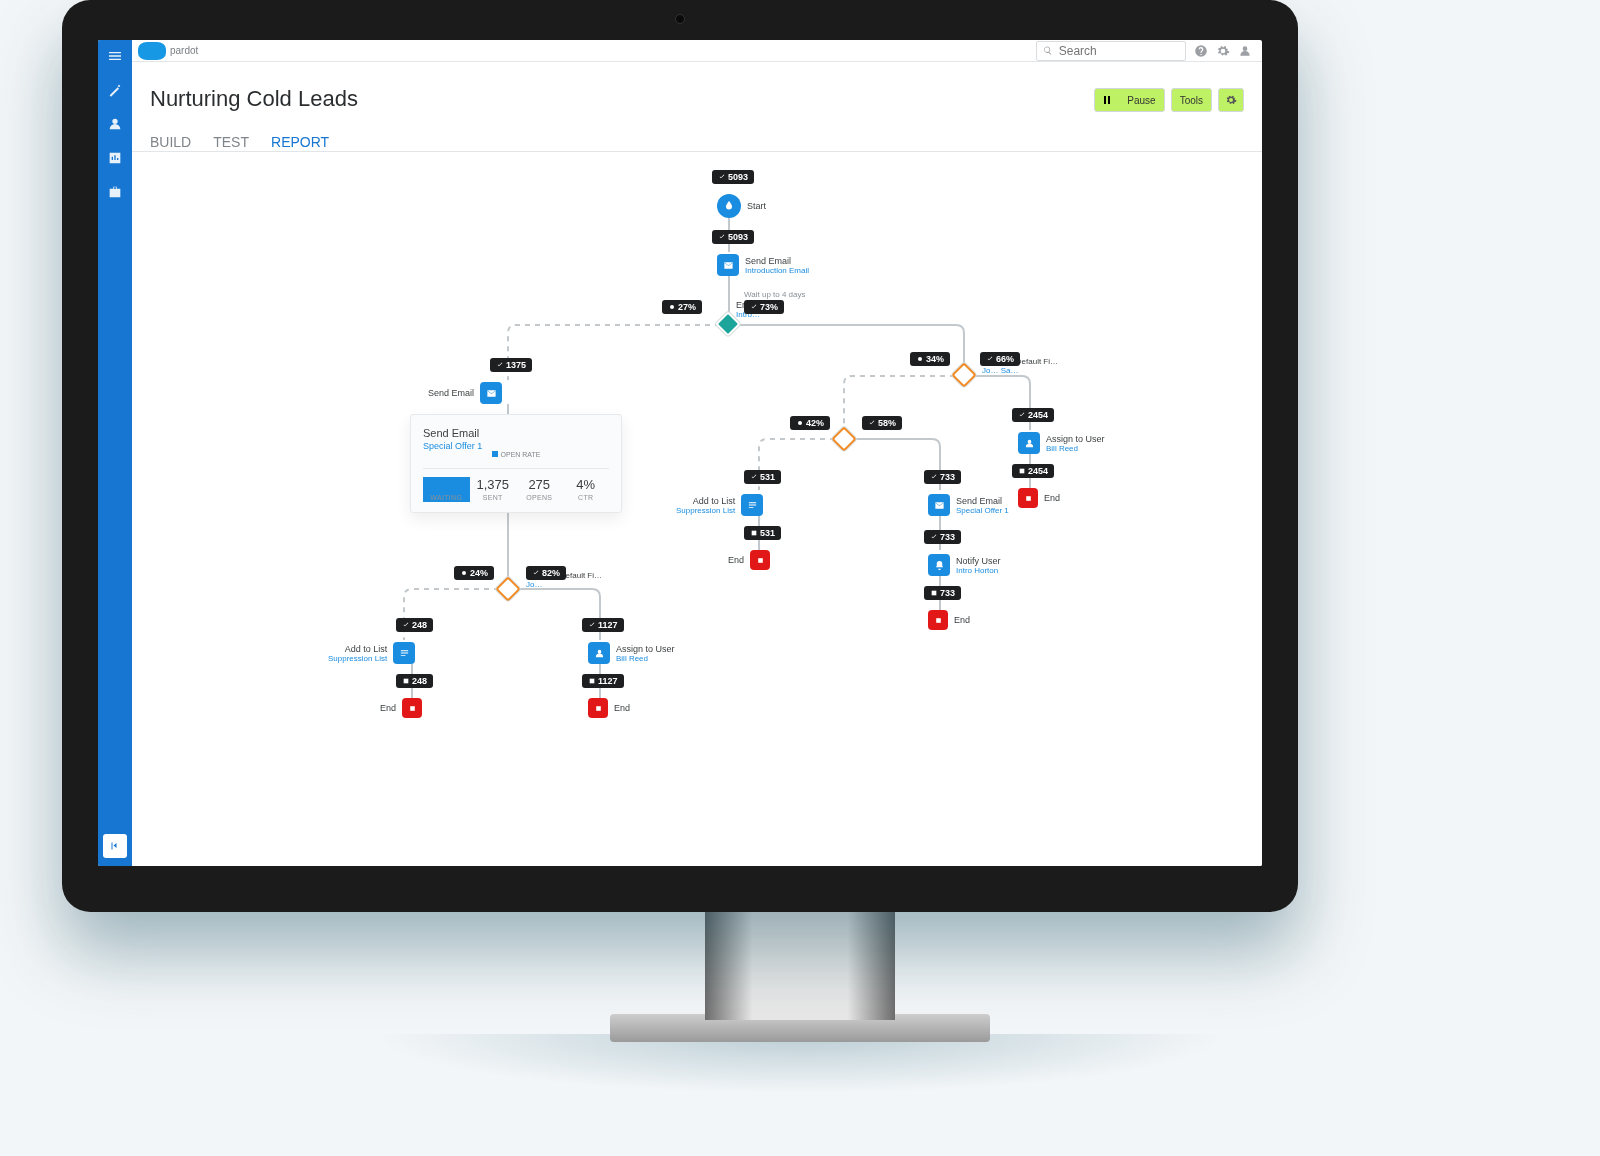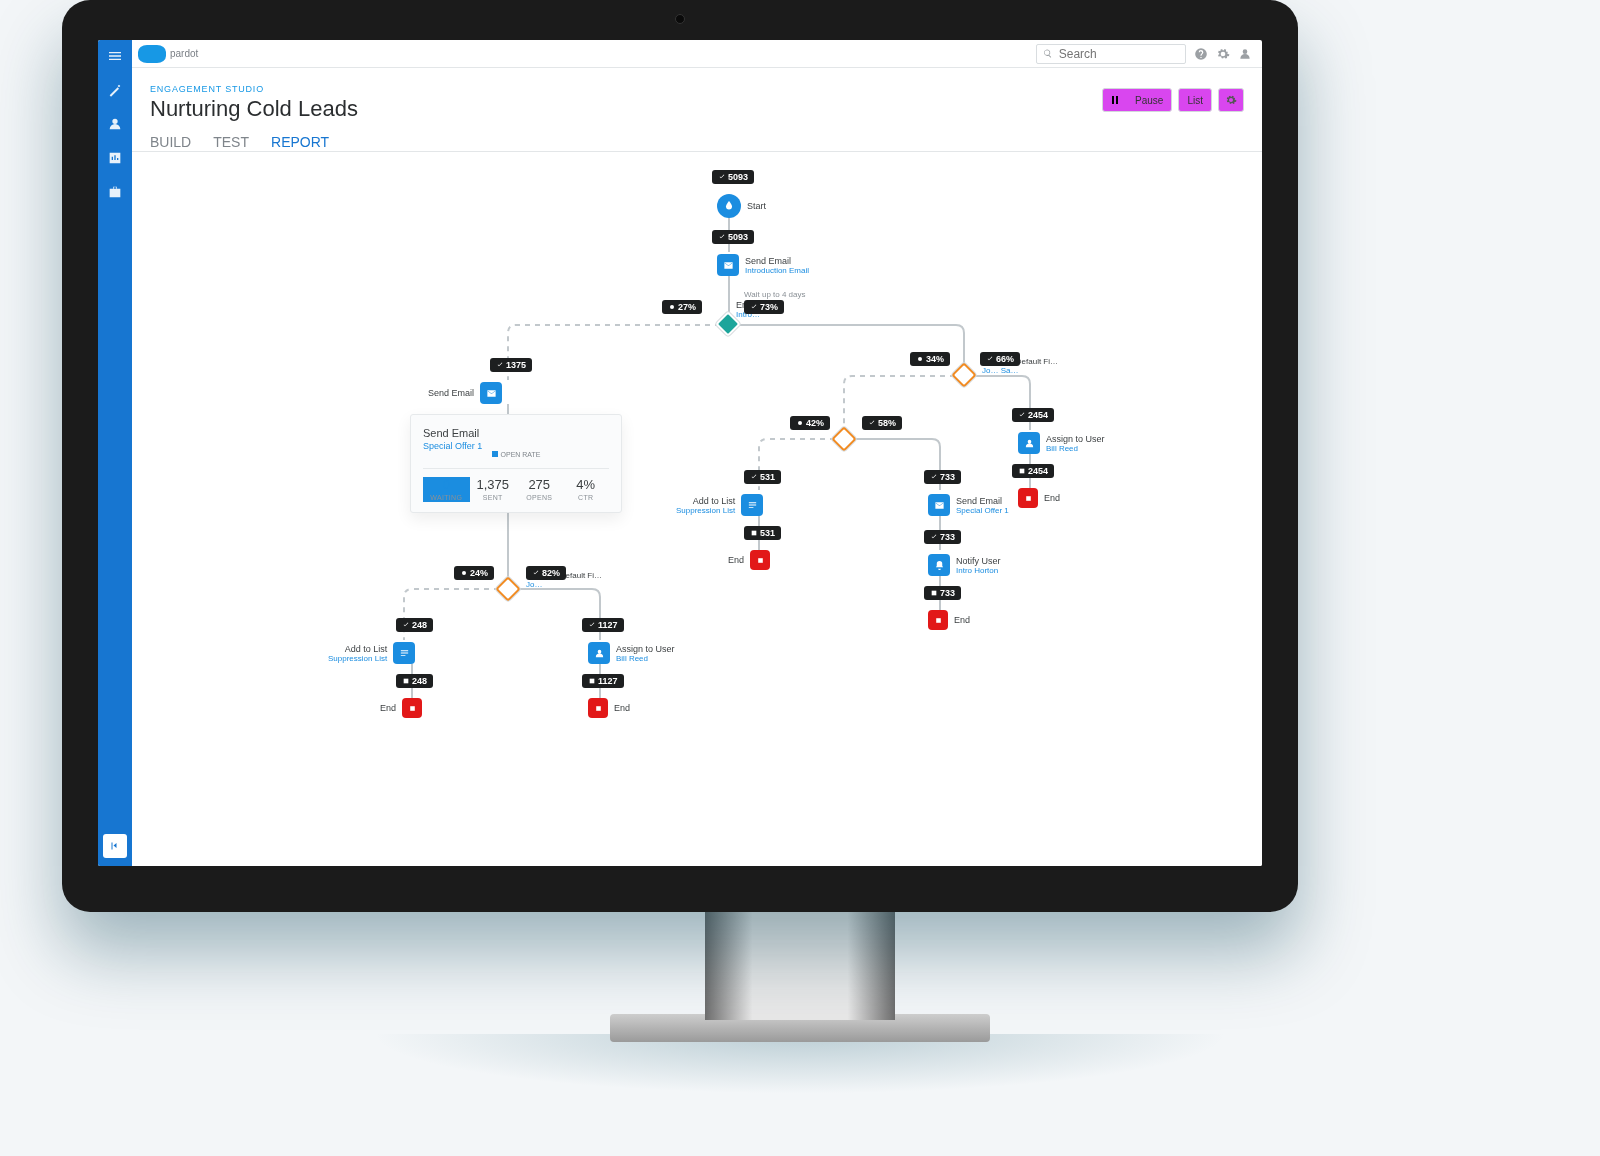--- a/index.html
+++ b/index.html
@@ -9,32 +9,32 @@
   .bezel{position:absolute;inset:0;background:#1b1b1b;border-radius:28px;box-shadow:0 40px 70px rgba(0,60,80,.35)}
   .screen{position:absolute;left:36px;top:40px;right:36px;bottom:46px;background:#fff;overflow:hidden;border-radius:2px}
   .cam{position:absolute;top:14px;left:50%;transform:translateX(-50%);width:10px;height:10px;border-radius:50%;background:#0a0a0a;border:1px solid #333}
   .neck{position:absolute;left:50%;top:900px;transform:translateX(-50%);width:190px;height:120px;background:linear-gradient(90deg,#6d6d6d,#e8e8e8 25%,#e8e8e8 75%,#6d6d6d)}
   .base{position:absolute;left:50%;top:1014px;transform:translateX(-50%);width:380px;height:28px;background:linear-gradient(#cfcfcf,#9a9a9a);border-radius:4px}
   .shadow{position:absolute;left:50%;top:1034px;transform:translateX(-50%);width:860px;height:60px;background:radial-gradient(ellipse at 50% 0,rgba(40,100,120,.28),transparent 70%)}
   
   .leftnav{position:absolute;left:0;top:0;bottom:0;width:34px;background:#1776d1;display:flex;flex-direction:column;align-items:center;padding-top:8px;gap:18px;color:#fff}
   .leftnav .nav-ico{width:16px;height:16px;opacity:.9}
   .leftnav .bottom{margin-top:auto;margin-bottom:8px;width:24px;height:24px;background:#fff;border-radius:3px;color:#1776d1;display:flex;align-items:center;justify-content:center;font-size:11px}
-  .topbar{position:absolute;left:34px;right:0;top:0;height:28px;border-bottom:1px solid #e3e6e8;display:flex;align-items:center;padding:0 10px 0 6px;font-size:11px;color:#6b6f73}
+  .topbar{position:absolute;left:34px;right:0;top:0;height:22px;border-bottom:1px solid #e3e6e8;display:flex;align-items:center;padding:0 10px 0 6px;font-size:11px;color:#6b6f73}
   .logo-cloud{width:28px;height:18px;background:#1798e5;border-radius:9px/7px;position:relative;margin-right:4px}
   .logo-txt{font-size:10px;color:#7a7f85}
   .topbar .sp{flex:1}
   .search{display:flex;align-items:center;gap:6px;background:#fff;border:1px solid #d9dde0;border-radius:2px;width:150px;height:20px;padding:0 6px;color:#9aa0a5}
   .search input{border:0;outline:0;font-size:12px;width:100%;color:#555}
   .topico{width:14px;height:14px;fill:#9ca0a4;margin-left:8px}
   .header{position:absolute;left:34px;right:0;top:34px;padding:10px 18px 0}
   .crumb{color:#1798e5;font-size:9px;letter-spacing:.8px}
   .title{font-size:22px;font-weight:300;color:#2b2e30;margin-top:2px}
   .hdr-actions{position:absolute;right:18px;top:14px;display:flex;gap:6px}
-  .btn{background:#d946ef;border:1px solid #d3d7db;border-radius:3px;height:24px;padding:0 8px;font-size:10px;display:flex;align-items:center;gap:16px;color:#333}
+  .btn{background:#bef264;border:1px solid #d3d7db;border-radius:3px;height:24px;padding:0 8px;font-size:10px;display:flex;align-items:center;gap:16px;color:#333}
   .tabs{position:absolute;left:52px;top:94px;display:flex;gap:22px;font-size:14px;color:#7f858b}
   .tab{padding:0 0 8px}
   .tab.active{color:#1776d1;border-bottom:2px solid #1776d1}
   .tabline{position:absolute;left:34px;right:0;top:111px;height:1px;background:#e3e6e8}
   .canvas{position:absolute;left:34px;right:0;top:112px;bottom:0;background:#fff;overflow:hidden}
   
   .nd{position:absolute;display:flex;align-items:center;gap:6px;font-size:9px}
   .nd .box{width:22px;height:22px;border-radius:4px;display:flex;align-items:center;justify-content:center}
   .box svg{width:11px;height:11px;fill:#fff}
   .lbl{color:#3b3f41;white-space:nowrap}
@@ -117,31 +117,30 @@
         </svg>
       <svg class="topico" viewBox="0 0 24 24">
           <path d="M12 8a4 4 0 100 8 4 4 0 000-8zm9 4l2 1-1 3-2-.5a8 8 0 01-1.4 1.4l.5 2-3 1-1-2h-2l-1 2-3-1 .5-2A8 8 0 016.6 16l-2 .5-1-3 2-1v-2l-2-1 1-3 2 .5A8 8 0 018 6.6l-.5-2 3-1 1 2h2l1-2 3 1-.5 2A8 8 0 0117.4 8l2-.5 1 3-2 1z"></path>
         </svg>
       <svg class="topico" viewBox="0 0 24 24">
           <path d="M12 12a4 4 0 100-8 4 4 0 000 8zm-8 8a8 8 0 0116 0z"></path>
         </svg>
     </div>
 
     <div class="header">
-      <div class="crumb">ENGAGEMENT STUDIO</div>
       <div class="title">Nurturing Cold Leads</div>
       <div class="hdr-actions">
         <div class="btn">
           <svg width="8" height="8">
               <path d="M1 0h2v8H1zM5 0h2v8H5z"></path>
             </svg>
           <span>Pause</span>
         </div>
         <div class="btn">
-            <span>List</span>
+            <span>Tools</span>
           </div>
         <div class="btn" style="padding:0 6px">
           <svg width="12" height="12" viewBox="0 0 24 24">
               <path fill="#555" d="M12 8a4 4 0 100 8 4 4 0 000-8zm9 4l2 1-1 3-2-.5a8 8 0 01-1.4 1.4l.5 2-3 1-1-2h-2l-1 2-3-1 .5-2A8 8 0 016.6 16l-2 .5-1-3 2-1v-2l-2-1 1-3 2 .5A8 8 0 018 6.6l-.5-2 3-1 1 2h2l1-2 3 1-.5 2A8 8 0 0117.4 8l2-.5 1 3-2 1z"></path>
             </svg>
         </div>
       </div>
     </div>
 
     <div class="tabs">

